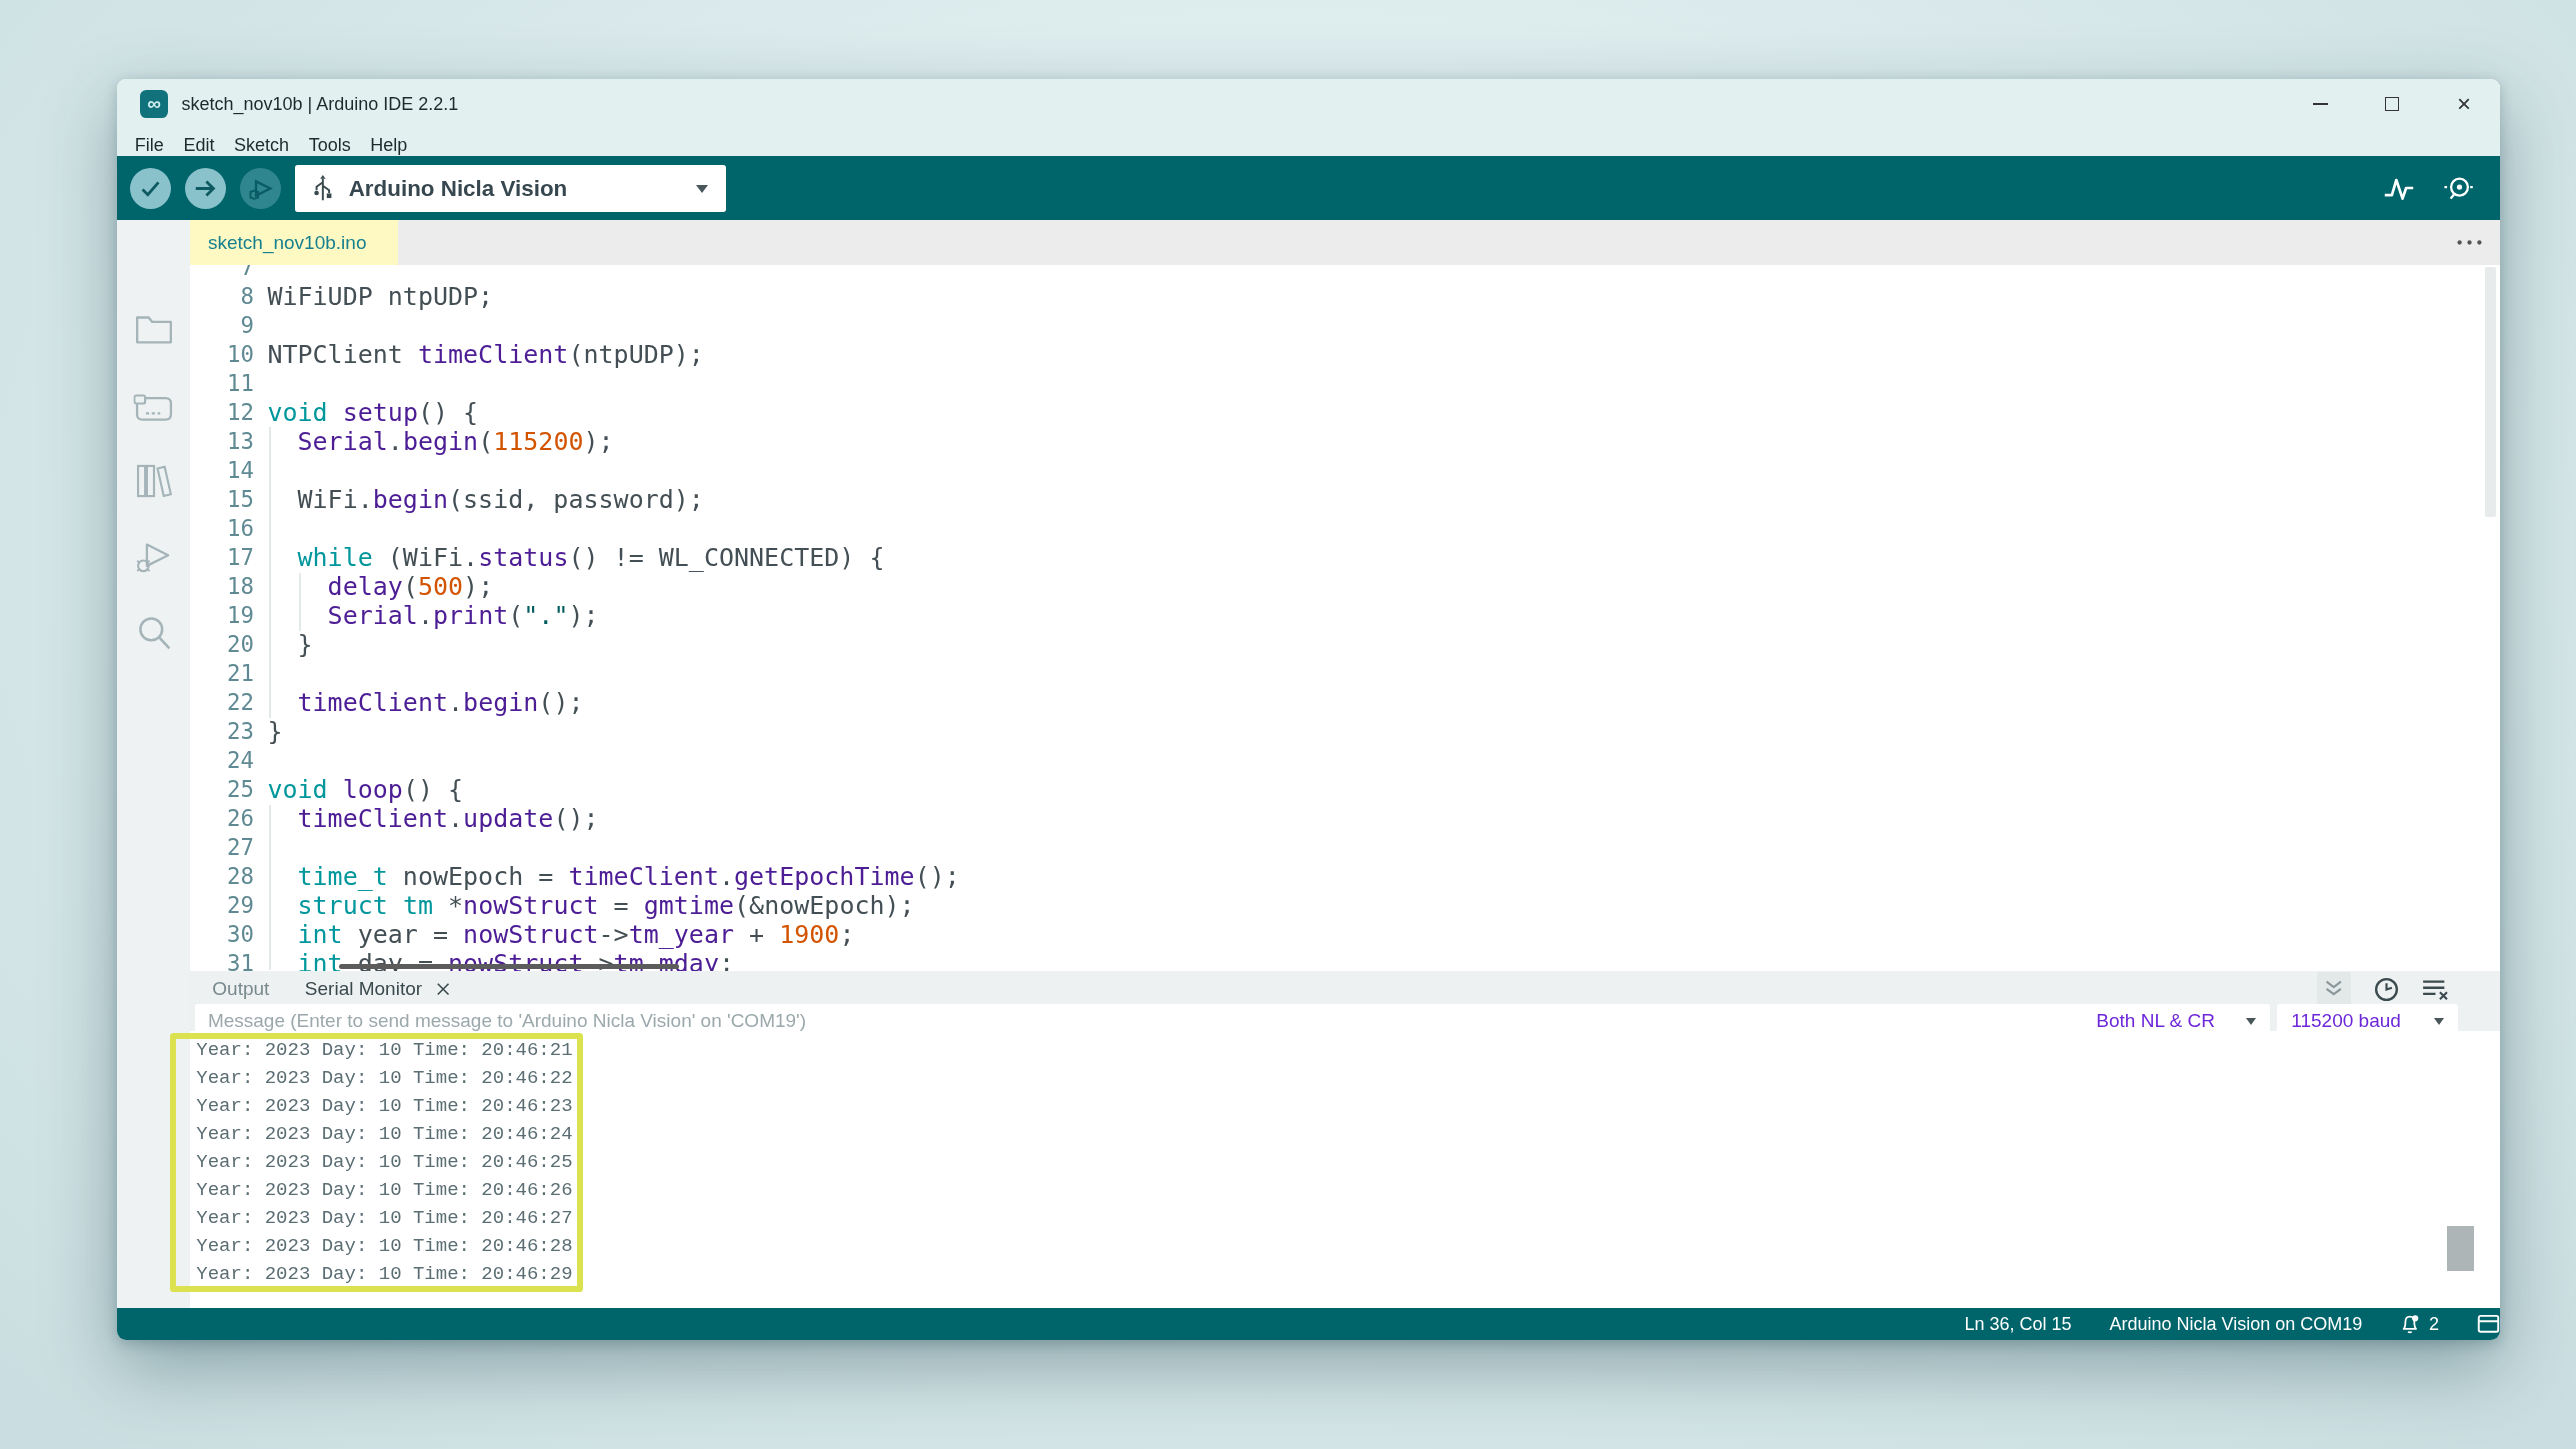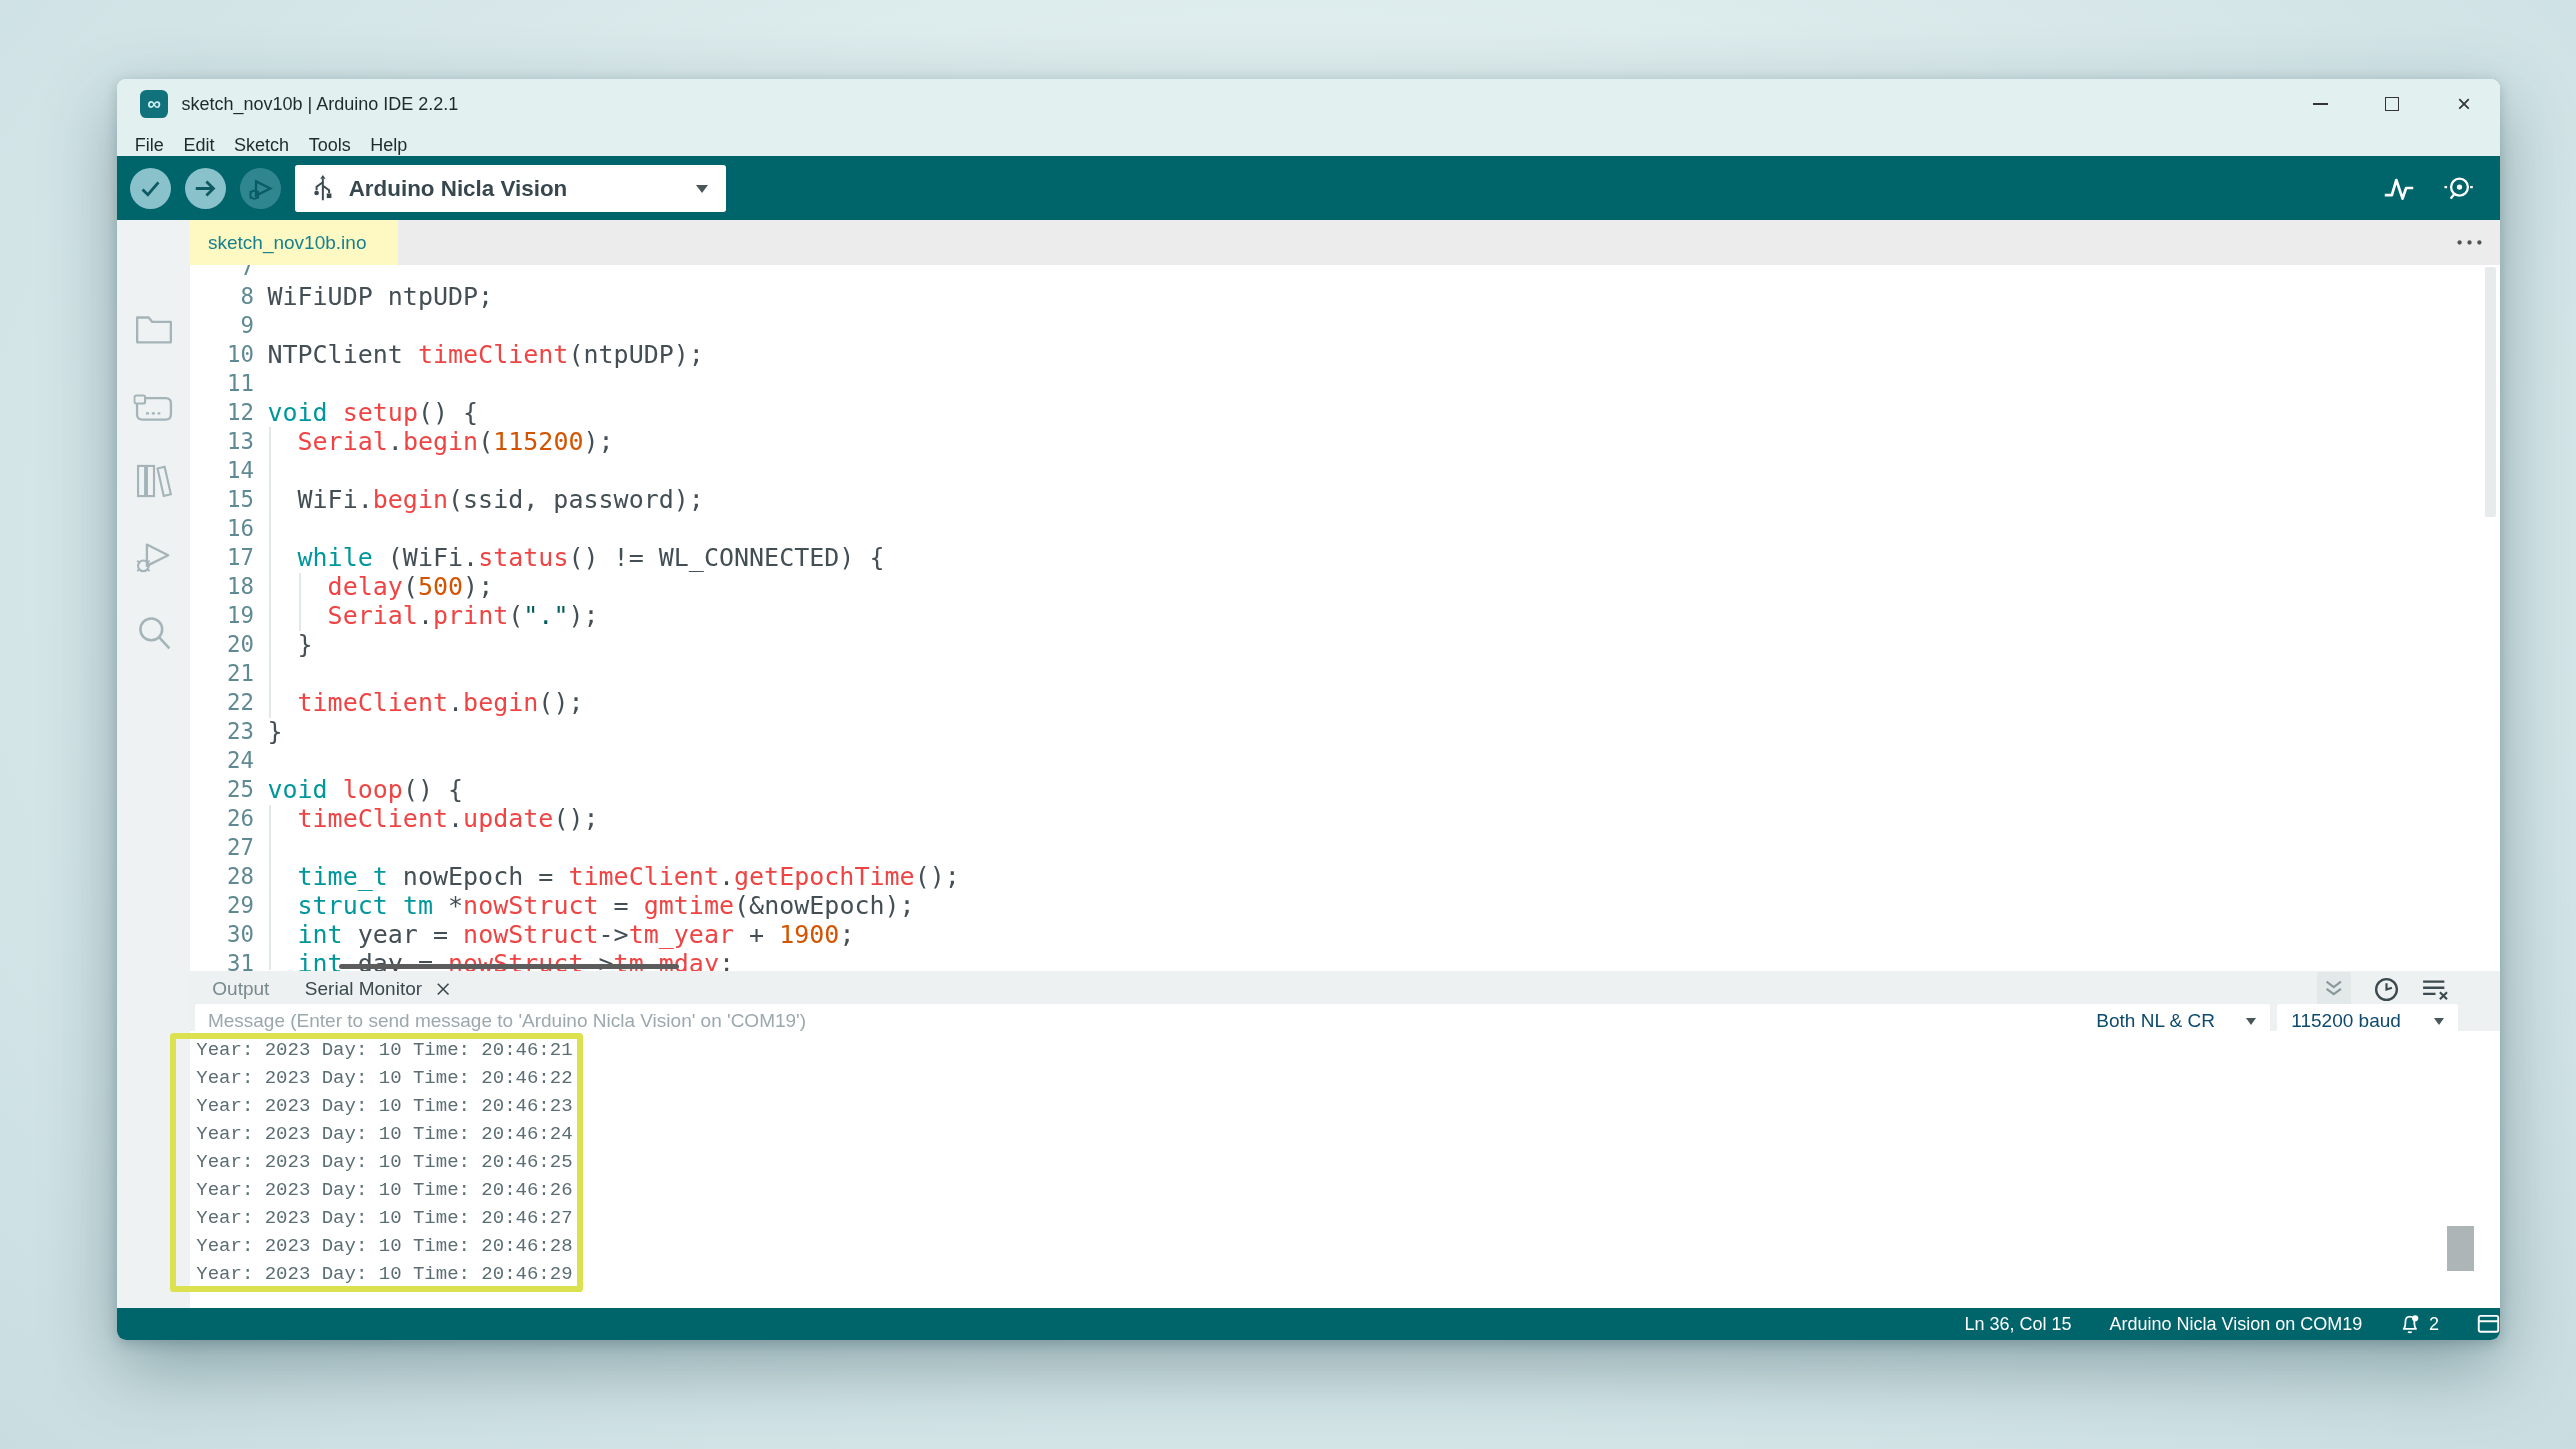--- a/index.html
+++ b/index.html
@@ -45,39 +45,39 @@
   .tab-active{position:absolute;left:0;top:0;width:208px;height:45px;background:#fef9c3;display:flex;align-items:center;padding-left:18px;box-sizing:border-box;font-size:19px;color:#16808f;}
   .more-btn{position:absolute;right:16px;top:0;height:45px;display:flex;align-items:center;}
   
   .editor{position:absolute;left:73px;top:186px;right:0;height:706px;background:#fff;overflow:hidden;}
   .code-lines{position:absolute;left:0;top:-12.5px;right:0;}
   .code-line{height:29px;line-height:29px;display:flex;white-space:pre;font-family:"DejaVu Sans Mono",monospace;}
   .ln{width:64px;flex:none;text-align:right;color:#608a93;font-size:22.4px;}
   .code-text{margin-left:13.4px;font-size:25px;}
   .tk-d{color:#434f54;}
   .tk-k{color:#00979c;}
-  .tk-f{color:#ef4444;}
+  .tk-f{color:#4c1d95;}
   .tk-n{color:#d35400;}
   .tk-s{color:#005c5f;}
   .guide{position:absolute;width:1.8px;background:#e3e8e9;}
   .g1{left:79px;top:162px;height:291px;}
   .g2{left:79px;top:540px;height:165px;}
   .g3{left:109px;top:308px;height:58px;}
   .h-scroll{position:absolute;left:149px;top:699px;width:340px;height:5.4px;background:#5c5c5c;border-radius:2.7px;}
   .v-scroll{position:absolute;right:3.6px;top:1.8px;width:11.6px;height:250px;background:#e7ebeb;border-radius:1.8px;}
   
   .panel{position:absolute;left:73px;top:892px;right:0;height:337px;background:#eef1f1;}
   .panel-tabs{position:absolute;left:0;top:0;right:0;height:36px;display:flex;align-items:center;padding-left:9.8px;font-size:19px;}
   .ptab-output{color:#78898d;padding:0 12.5px;}
   .ptab-serial{color:#3a494d;padding-left:23px;display:flex;align-items:center;gap:14.3px;}
   .ptab-icons{margin-left:auto;display:flex;align-items:center;gap:21.5px;padding-right:50px;}
   .chev-bg{width:34px;height:34px;background:#e3e9e9;display:flex;align-items:center;justify-content:center;border-radius:2.7px;}
   .input-row-box{position:absolute;left:4.5px;top:33px;width:1918px;height:34px;background:#fff;border-radius:2.7px;display:flex;align-items:center;padding-left:13.4px;box-sizing:border-box;}
   .placeholder{font-size:19px;color:#9ba8ac;}
-  .dd{position:absolute;top:33px;height:34px;background:#fff;border-radius:2.7px;display:flex;align-items:center;justify-content:space-between;padding:0 14.3px;box-sizing:border-box;font-size:19px;color:#0c4a6e;}
+  .dd{position:absolute;top:33px;height:34px;background:#fff;border-radius:2.7px;display:flex;align-items:center;justify-content:space-between;padding:0 14.3px;box-sizing:border-box;font-size:19px;color:#6d28d9;}
   .dd1{left:1892px;width:188px;}
   .dd2{left:2087px;width:181px;}
   .dd .caret{border-left-width:5.4px;border-right-width:5.4px;border-top-width:7.2px;}
   .output-area{position:absolute;left:0;top:60px;right:0;bottom:0;background:#fff;}
   .serial-lines{position:absolute;left:6.3px;top:65px;z-index:1;}
   .serial-line{height:28px;line-height:28px;font-family:"Liberation Mono",monospace;font-size:19px;color:#5b6e74;white-space:pre;}
   .serial-scroll{position:absolute;right:26px;top:255px;width:27px;height:45px;background:#adb5b7;}
   
   .highlight-box{position:absolute;left:53px;top:954px;width:413px;height:259px;border:6.3px solid #dce24f;border-radius:3.6px;z-index:40;box-sizing:border-box;pointer-events:none;}
   

